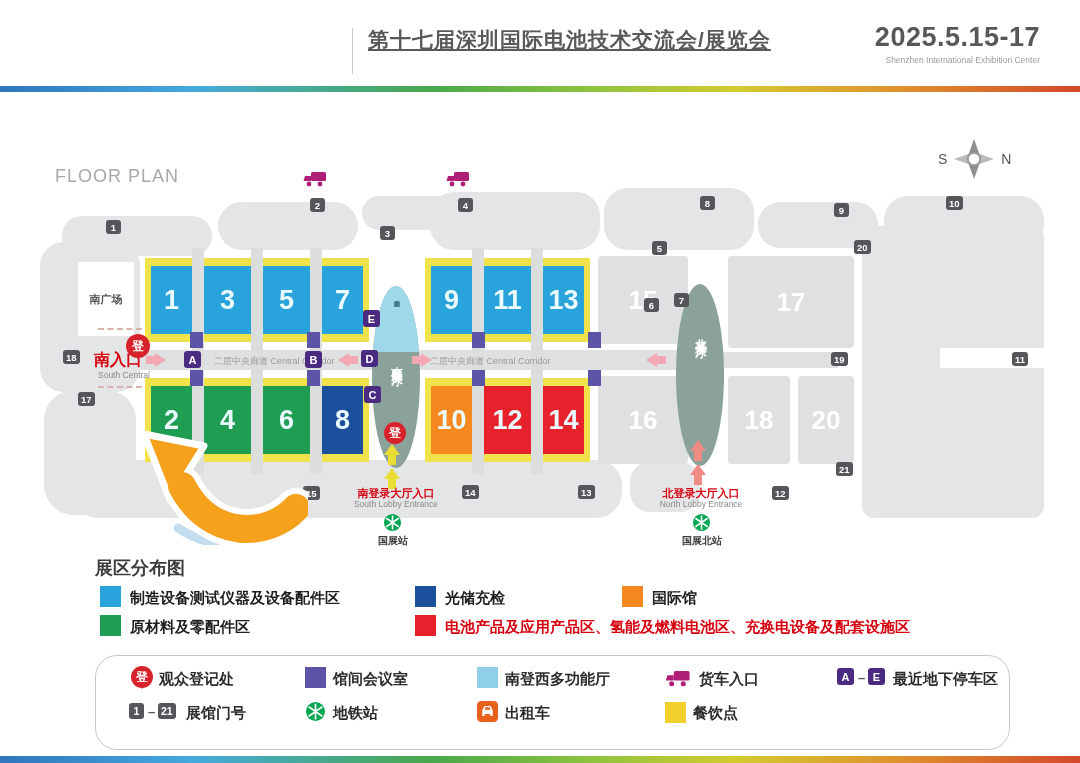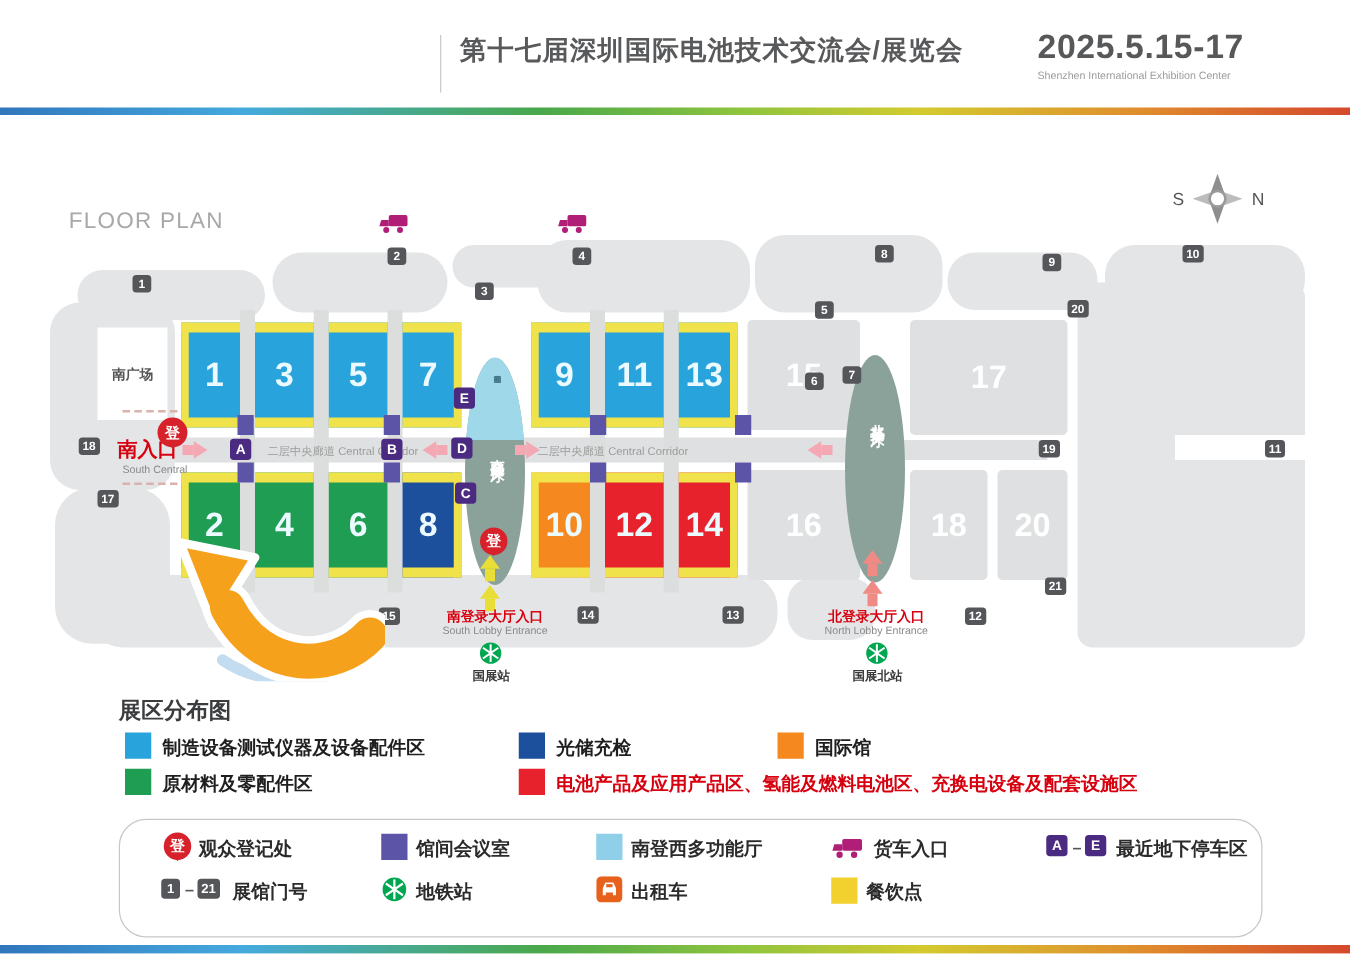--- a/index.html
+++ b/index.html
@@ -2,23 +2,23 @@
 <html><head>
 <meta charset="utf-8">
 <style>
   html,body{margin:0;padding:0;background:#fff;font-family:"Liberation Sans",sans-serif;}
   .page{position:relative;width:1080px;height:763px;background:#fff;overflow:hidden;}
   .abs{position:absolute;}
   
   .logo{position:absolute;left:55px;top:18px;font-size:51px;font-weight:900;letter-spacing:-2px;white-space:nowrap;}
   .lc{color:#1b6cb4}.li{color:#2a86c6}.lb{color:#8ec63f}.lf{color:#e8222d}.lyear{color:#8b8e90;margin-left:2px}
   .hdr-div{position:absolute;left:352px;top:28px;width:1px;height:46px;background:#c9cacb;}
-  .title-cn{position:absolute;left:368px;top:26px;font-size:21px;font-weight:bold;color:#58595b;letter-spacing:1px;}
+  .title-cn{position:absolute;left:368px;top:26px;font-size:21px;font-weight:bold;color:#58595b;letter-spacing:1px;text-decoration:underline;}
   .title-en{position:absolute;left:368px;top:54px;font-size:15px;color:#808285;letter-spacing:1.6px;}
-  .hdr-right{position:absolute;left:830px;top:22px;width:210px;text-align:left;}
+  .hdr-right{position:absolute;left:830px;top:22px;width:210px;text-align:right;}
   .date{font-size:27px;font-weight:800;color:#57585a;letter-spacing:.5px;}
   .venue-cn{font-size:12px;color:#77787a;letter-spacing:5px;margin-top:3px;}
   .venue-en{font-size:8.5px;color:#9b9c9e;margin-top:2px;}
   .gradbar{position:absolute;left:0;width:1080px;height:6px;background:linear-gradient(90deg,#3076bd 0%,#45aadd 18%,#49a84b 40%,#8fc43e 55%,#d3cb2f 68%,#df8f2d 84%,#d5482c 100%);}
   
   .map-title{position:absolute;left:55px;top:136px;font-size:23px;font-weight:800;color:#4a4b4d;letter-spacing:2px;}
   .map-sub{position:absolute;left:55px;top:166px;font-size:18px;color:#a7a8aa;letter-spacing:1px;}
   .compass{position:absolute;left:938px;top:138px;display:flex;align-items:center;gap:6px;color:#555;font-size:14px;}
   
   .bld{position:absolute;background:#e4e5e6;}

